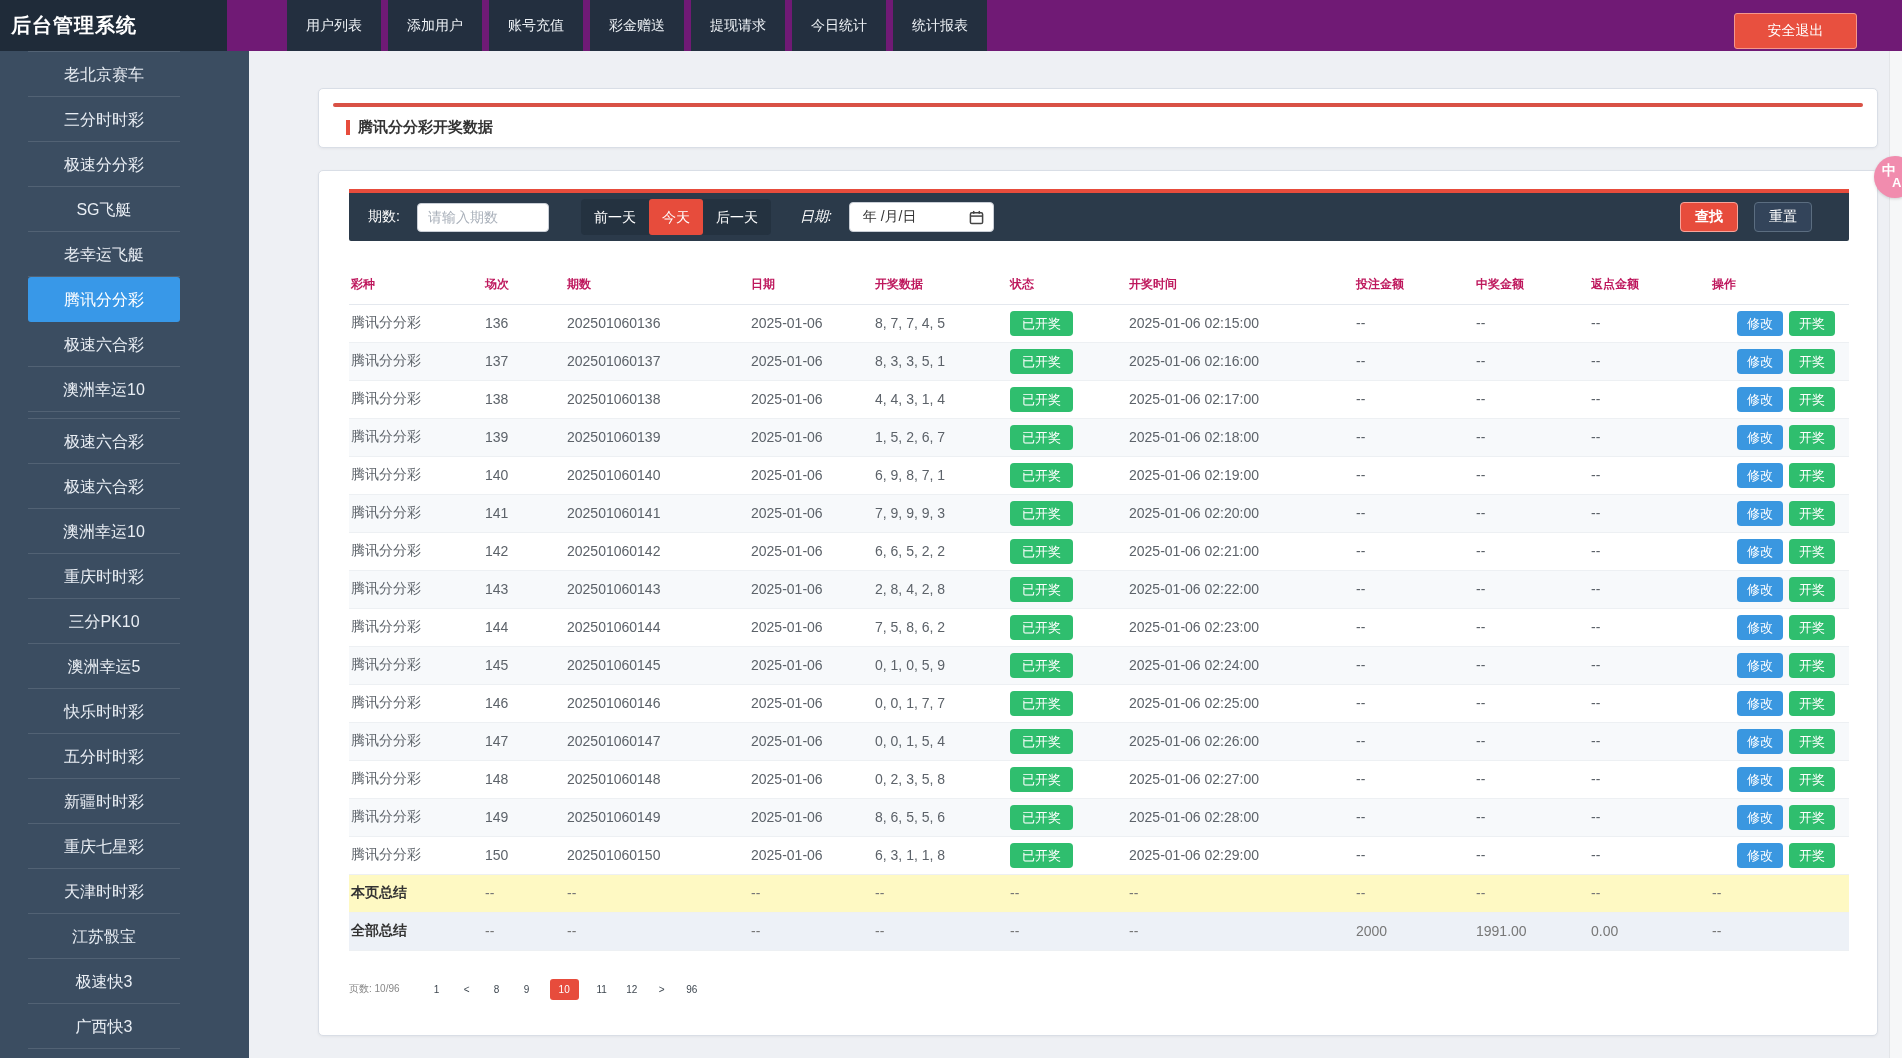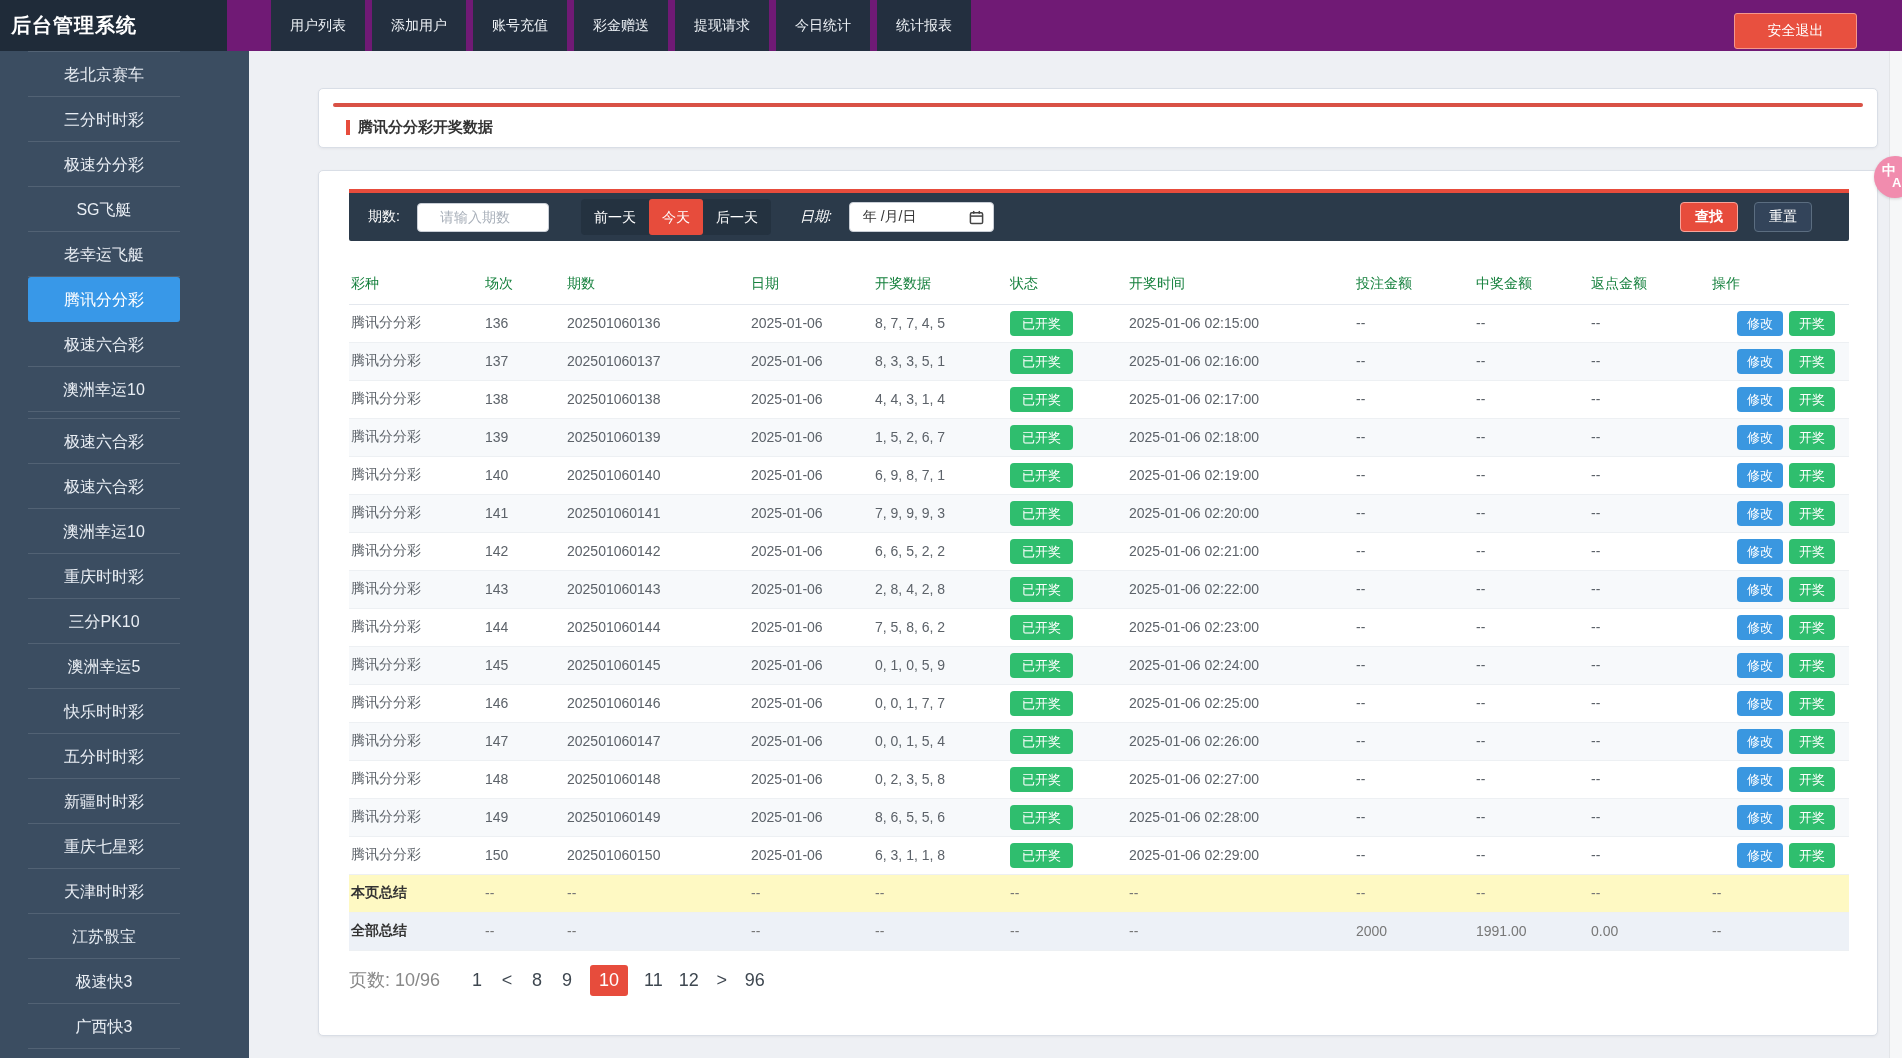--- a/index.html
+++ b/index.html
@@ -3,21 +3,21 @@
 <meta charset="utf-8">
 <style>
   * { margin:0; padding:0; box-sizing:border-box; }
   html,body { width:1902px; height:1058px; overflow:hidden; }
   body { background:#eef0f4; font-family:"Liberation Sans","DejaVu Sans",sans-serif; position:relative; }
 
   
   .topbar { position:absolute; top:0; left:0; width:1902px; height:51px; background:#701a75; z-index:10; }
   .brand { position:absolute; left:0; top:0; width:227px; height:51px; background:#1f2b39; color:#fff;
            font-size:20px; font-weight:bold; line-height:51px; padding-left:11px; letter-spacing:1px; }
-  .topnav { position:absolute; left:271px; top:0; height:51px; display:flex; gap:7px; }
+  .topnav { position:absolute; left:287px; top:0; height:51px; display:flex; gap:7px; }
   .nav-item { background:#232f3f; color:#eef2f6; font-size:14px; line-height:51px; padding:0 19px; cursor:pointer; white-space:nowrap; }
   .logout { position:absolute; right:45px; top:13px; width:123px; height:36px; background:#e8503f;
             border:1px solid #f5978c; border-radius:3px; color:#fff; font-size:14px; cursor:pointer; }
 
   
   .sidebar { position:absolute; left:0; top:51px; width:249px; height:1007px; background:#3b4d61; overflow:hidden; }
   .side-menu { margin-left:28px; width:152px; }
   .sb-section { border-top:1px solid rgba(255,255,255,0.12); }
   .sb-section + .sb-section { margin-top:6px; }
   .sb-item { height:45px; line-height:45px; text-align:center; color:#e9eef4; font-size:16px;
@@ -34,55 +34,55 @@
   .title-bar { width:4px; height:15px; background:#e74c3c; margin-right:8px; }
   .panel-title { font-size:15px; font-weight:bold; color:#333; }
 
   .body-card { top:119px; height:866px; padding:18px 28px 0 30px; }
 
   
   .filterbar { height:52px; background:#2b3a4a; border-top:4px solid #e74c3c; display:flex; align-items:center;
                padding:0 37px 0 19px; border-radius:0 0 2px 2px; }
   .flabel { color:#fff; font-size:14px; white-space:nowrap; }
   .issue-input { width:132px; height:29px; margin-left:17px; border:1px solid #c9ced6; border-radius:4px;
-                 padding:0 22px; font-size:14px; color:#a21caf; background:#fff; outline:none; }
+                 padding:0 10px; font-size:14px; color:#a21caf; background:#fff; outline:none; }
   .issue-input::placeholder { color:#a9b0ba; }
   .day-group { display:flex; align-items:stretch; background:#243240; border-radius:4px; margin-left:32px; height:36px; }
   .day-btn { color:#fff; font-size:14px; padding:0 13px; line-height:36px; background:transparent; border:none; cursor:pointer; }
   .day-btn.active { background:#e74c3c; border-radius:3px; }
   .date-label { margin-left:29px;font-style:italic; }
   .date-input { display:flex; align-items:center; justify-content:space-between; width:145px; height:30px; background:#fff;
                 border:1px solid #c9ced6; border-radius:4px; margin-left:17px; padding:0 9px 0 13px; color:#333;
                 font-size:14px; cursor:pointer; }
   .spacer { flex:1; }
   .btn-search { background:#e74c3c; color:#fff; font-weight:bold; border:1px solid #f7a49b; border-radius:4px;
                 height:30px; padding:0 14px; font-size:14px; cursor:pointer; }
   .btn-reset { background:#33445a; color:#fff; border:1px solid #5b6d80; border-radius:4px; height:30px;
                padding:0 14px; font-size:14px; margin-left:16px; cursor:pointer; }
 
   
   .data-table { width:100%; border-collapse:collapse; table-layout:fixed; margin-top:24px; }
-  .data-table th { text-align:left; font-size:14px; color:#15803d; font-weight:normal; height:39px;
+  .data-table th { text-align:left; font-size:12px; color:#be185d; font-weight:bold; height:39px;
                    border-bottom:1px solid #e4e8ee; padding:0 4px 0 2px; white-space:nowrap; }
   .data-table td { text-align:left; font-size:14px; color:#5c6269; height:38px; border-bottom:1px solid #edf0f3;
                    padding:0 4px 0 2px; white-space:nowrap; overflow:hidden; }
   tbody tr.data-row:nth-child(even) { background:#f7f9fb; }
   .badge { display:inline-block; background:#2fbe6e; color:#fff; font-size:13px; border-radius:4px;
            padding:6px 12px; line-height:1; }
   .row-btn { color:#fff; font-size:13px; border:none; border-radius:4px; padding:6px 10px; margin-right:6px;
              line-height:1; cursor:pointer; }
   .btn-edit { background:#3a97e0;margin-left:25px; }
   .btn-draw { background:#2fbe6e; }
   tr.summary { background:#fef9c3; }
   tr.summary.alt { background:#edf1f7; }
   tr.summary td { color:#777; }
   .sum-label { font-weight:bold; color:#333; }
 
   
-  .pagination { display:flex; align-items:center; margin-top:14px; font-size:18px; color:#888; }
+  .pagination { display:flex; align-items:center; margin-top:28px; font-size:10px; color:#888; }
   .pg-items { display:flex; align-items:center; margin-left:22px; }
   .pg-item { margin:0 8px; color:#3e4750; cursor:pointer; min-width:14px; text-align:center; }
   .pg-item.active { background:#e74c3c; color:#fff; border-radius:3px; padding:5px 9px; }
 
   
   .scroll-strip { position:absolute; right:0; top:51px; width:13px; height:1007px; background:#f6f7f8;
                   border-left:1px solid #e3e5e8; z-index:6; }
   .translate-fab { position:absolute; top:156px; right:-14px; width:42px; height:42px; border-radius:50%;
                    background:#f18cae; z-index:20; cursor:pointer; box-shadow:0 1px 3px rgba(0,0,0,0.15); }
   .translate-fab .zh { position:absolute; left:8px; top:6px; color:#fff; font-size:14px; font-weight:bold; }

